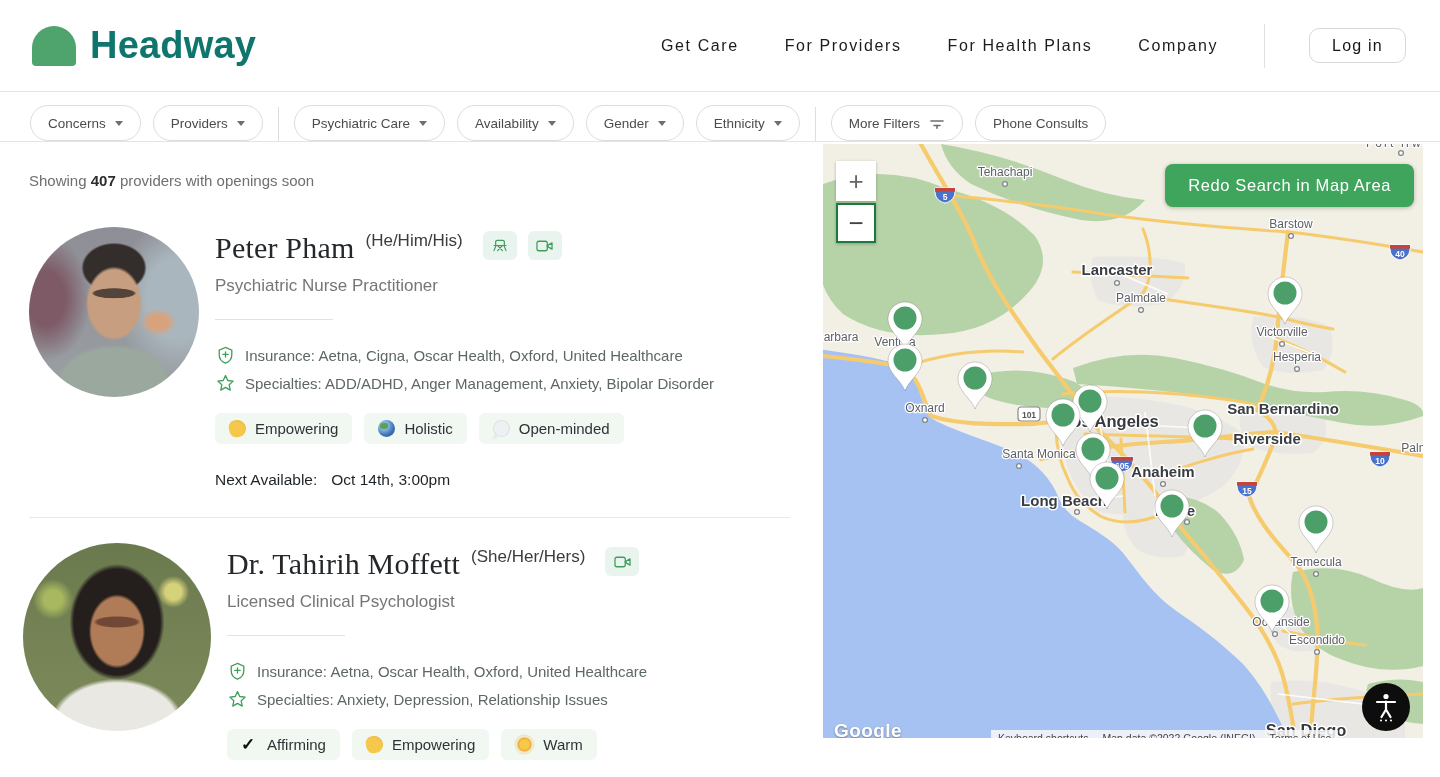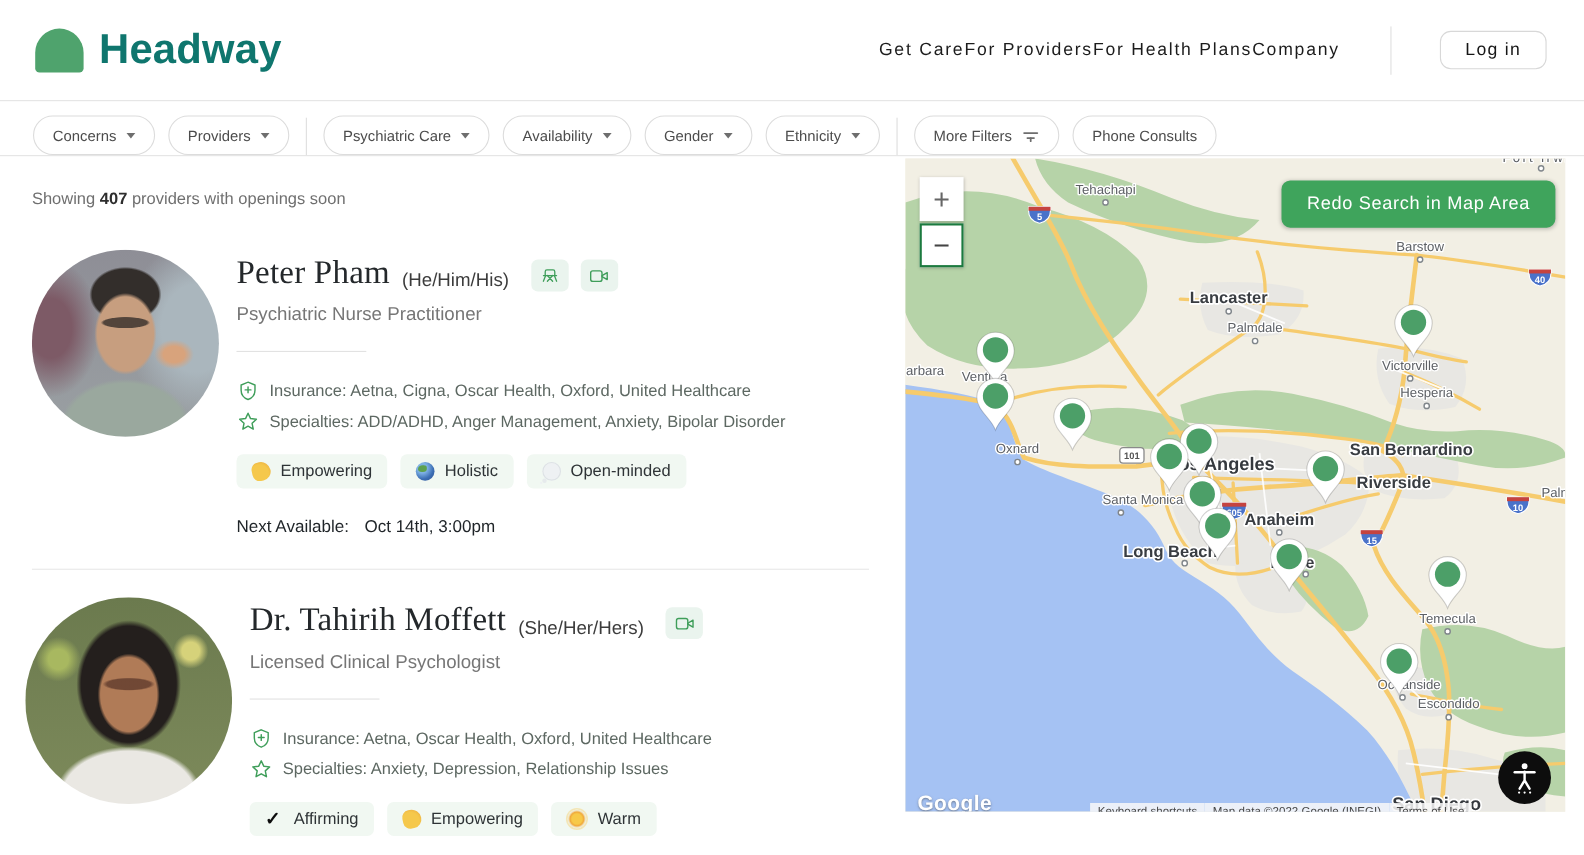--- a/index.html
+++ b/index.html
@@ -6,21 +6,21 @@
   html,body { width:1440px; height:777px; overflow:hidden; background:#fff;
     font-family:"Liberation Sans", sans-serif; }
 
   
   .hdr { height:92px; display:flex; align-items:center; border-bottom:1px solid #e4e4e4;
     padding:0 34px 0 32px; }
   .brand { display:flex; align-items:center; gap:14px; cursor:pointer; }
   .brand-mark { width:44px; height:40px; background:#4fa36d;
     border-radius:22px 22px 4px 4px; }
   .brand-name { font-size:38px; font-weight:700; color:#0f766e; letter-spacing:.2px; }
-  .nav { margin-left:auto; display:flex; align-items:flex-end; }
+  .nav { margin-left:auto; display:flex; align-items:flex-end; gap:46px; }
   .nav a { font-size:16px; color:#1c1c1c; text-decoration:none; letter-spacing:1.6px; cursor:pointer; }
   .hdr-vdiv { width:1px; height:44px; background:#e0e0e0; margin-left:46px; }
   .login-btn { margin-left:44px; width:97px; height:35px; border:1px solid #d8d8d8; border-radius:10px;
     background:#fff; font-size:16px; letter-spacing:1.2px; color:#161616; cursor:pointer;
     font-family:inherit; }
 
   
   .fbar { height:50px; display:flex; align-items:flex-end; gap:12px; padding:0 30px;
     border-bottom:1px solid #e4e4e4; }
   .pill { display:flex; align-items:center; gap:9px; height:36px; padding:0 17px;
@@ -53,21 +53,21 @@
     background:
       radial-gradient(36px 9px at 50% 42%, rgba(60,30,25,.55) 55%, rgba(60,30,25,0) 66%),
       radial-gradient(44px 58px at 50% 47%, #b07b57 58%, rgba(176,123,87,0) 64%),
       radial-gradient(72px 88px at 50% 42%, #241f1d 60%, rgba(36,31,29,0) 66%),
       radial-gradient(104px 70px at 50% 96%, #eae8e3 58%, rgba(234,232,227,0) 64%),
       radial-gradient(20px 20px at 80% 26%, #d6d27a 40%, rgba(214,210,122,0) 80%),
       radial-gradient(26px 26px at 16% 30%, #a8b860 35%, rgba(168,184,96,0) 78%),
       linear-gradient(180deg, #6b7a4e 0%, #7d8a5b 100%); }
 
   .info { padding-top:4px; }
-  .name-row { display:flex; align-items:flex-end; }
+  .name-row { display:flex; align-items:flex-start; }
   .p-name { font-family:"Liberation Serif", serif; font-weight:400; font-size:30px;
     color:#24282b; letter-spacing:.2px; }
   .p-pronouns { font-size:17px; color:#3c3c3c; margin-left:11px; }
   .mode-chips { display:flex; gap:11px; margin-left:20px; }
   .mode-chip { width:34px; height:29px; background:#eaf4ee; border-radius:6px;
     display:flex; align-items:center; justify-content:center; cursor:default; }
   .p-title { font-size:17px; color:#767676; margin-top:11px; }
   .mini-div { width:118px; border-top:1px solid #e2e2e2; margin:23px 0 25px; }
   .i-line { display:flex; align-items:center; gap:9px; margin:7px 0; }
   .i-line .txt { font-size:15px; color:#5d6862; }

